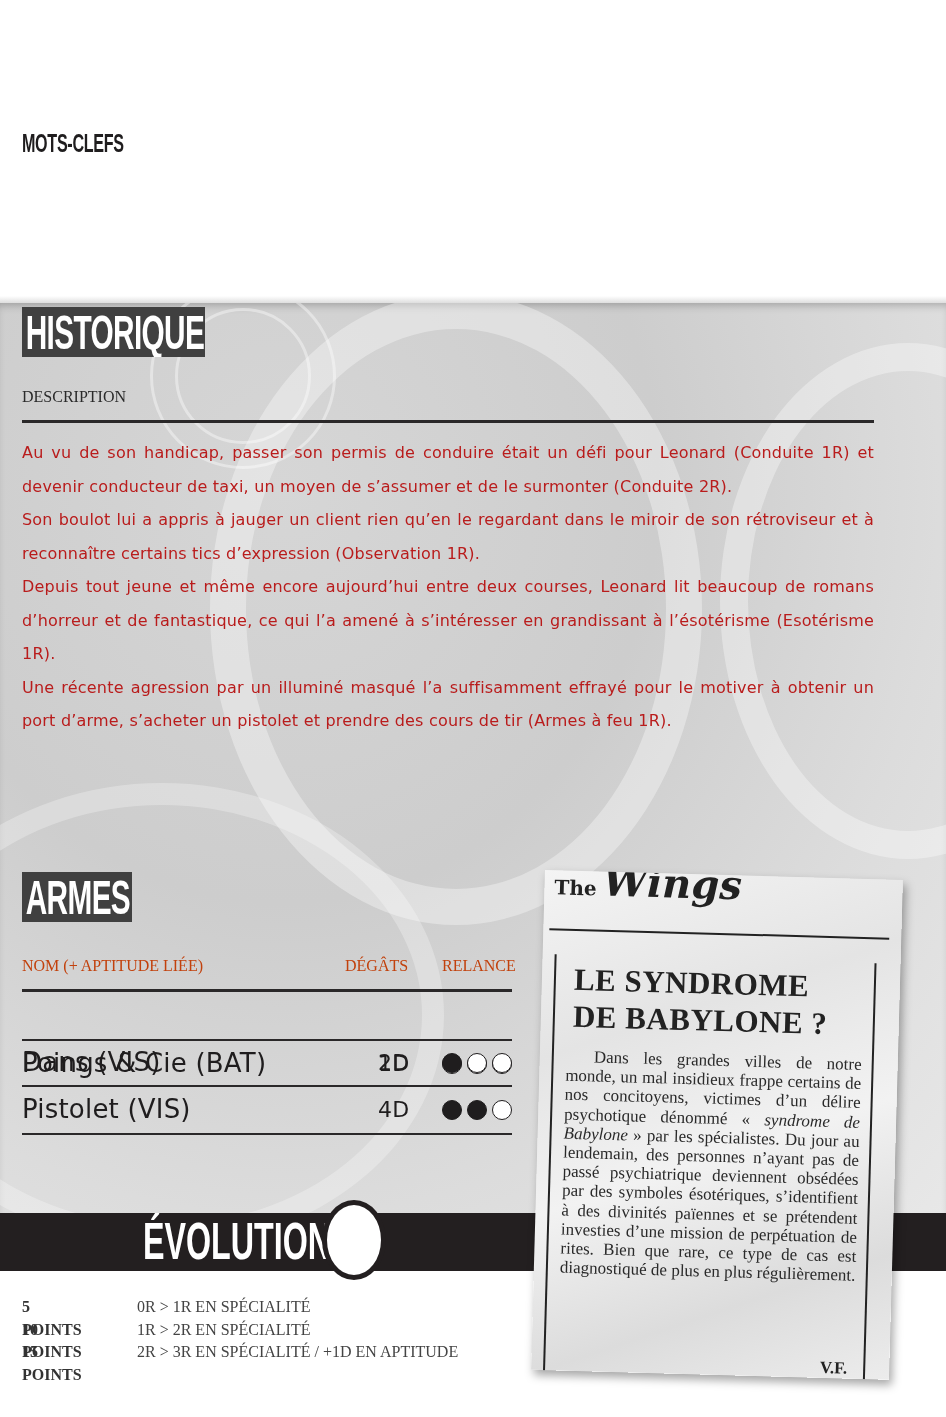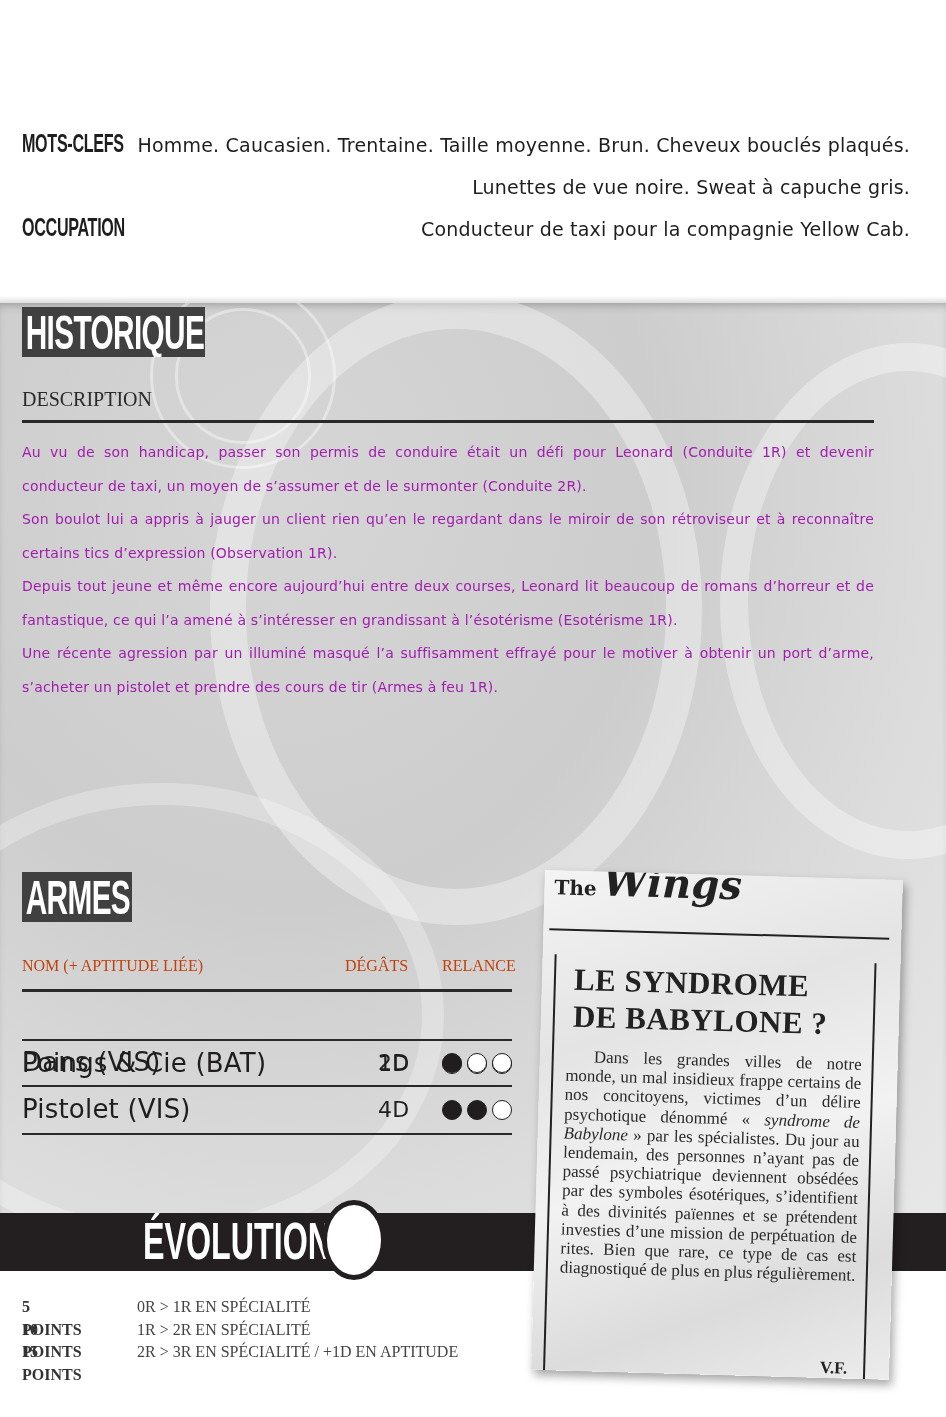--- a/index.html
+++ b/index.html
@@ -28,25 +28,25 @@
   }
   .bg-top-shadow { position:absolute; left:0; top:296px; width:946px; height:10px; background: linear-gradient(#ffffff, #d0d0d0); }
   .bg .swirl { position:absolute; border: 36px solid rgba(255,255,255,0.35); border-radius: 50%; }
   .bg .seal { position:absolute; border: 3px solid rgba(255,255,255,0.4); border-radius: 50%; }
 
   .sec-title {
     position: absolute; background: #404040; color: #ffffff; height: 50px; overflow: hidden;
   }
   .sec-title span { font-size: 48px; line-height: 52px; letter-spacing: -1px; padding-left: 6px; }
 
-  .sub-label { position: absolute; font-size: 20px; color: #2a2a2a; }
+  .sub-label { position: absolute; font-size: 16px; color: #2a2a2a; }
   .rule { position: absolute; height: 3px; background: #2a2829; }
   .rule.thin { height: 2px; }
 
-  .desc { position: absolute; left: 22px; top: 436px; width: 852px; font-size: 14px; line-height: 33.5px; text-align: justify; color: #a21caf; }
+  .desc { position: absolute; left: 22px; top: 436px; width: 852px; font-size: 16px; line-height: 33.5px; text-align: justify; color: #b91c1c; }
   .desc p { margin: 0; }
 
   
   .weap-head { position: absolute; top: 957px; font-size: 16px; color: #c2410c; }
   .weap-row { position: absolute; left: 22px; width: 490px; height: 46px; }
   .weap-name { position: absolute; left: 0; top: 6px; font-size: 26px; }
   .weap-dmg { position: absolute; left: 312px; top: 9px; font-size: 22px; margin-left: 44px; }
   .weap-dots { position: absolute; right: 0; top: 12px; display: flex; gap: 5px; }
   .dot { width: 20px; height: 20px; border-radius: 50%; border: 1.8px solid #1f1d1e; background: #fff; box-sizing: border-box; }
   .dot.filled { background: #1f1d1e; }
@@ -76,25 +76,20 @@
   .news-body { position: absolute; left: 12px; top: 92px; width: 296px; font-family: "Liberation Serif", serif; font-size: 17px; line-height: 19.2px; color: #2a2a2a; text-align: justify; text-indent: 28px; }
   .news-body i { font-style: italic; }
   .news-sign { position: absolute; right: 16px; top: 396px; font-family: "Liberation Serif", serif; font-weight: bold; font-size: 17px; color: #222; }
 </style>
 </head>
 <body>
 
 <div class="info">
   <div class="info-row" style="height:84px;">
     <span class="info-label cond">MOTS-CLEFS</span>
-    <span class="info-value hand multi">Homme. Caucasien. Trentaine. Taille moyenne. Brun. Cheveux bouclés plaqués. Lunettes de vue noire. Sweat à capuche gris.</span>
-  </div>
-  <div class="info-row">
-    <span class="info-label cond">OCCUPATION</span>
-    <span class="info-value hand" style="top:0;">Conducteur de taxi pour la compagnie Yellow Cab.</span>
   </div>
 </div>
 
 <div class="bg-top-shadow"></div>
 <div class="bg">
   <div class="seal" style="left:150px; top:-20px; width:180px; height:180px;"></div>
   <div class="seal" style="left:175px; top:5px; width:130px; height:130px;"></div>
   <div class="swirl" style="left:210px; top:-10px; width:420px; height:560px;"></div>
   <div class="swirl" style="left:720px; top:40px; width:320px; height:460px; border-width:28px;"></div>
   <div class="swirl" style="left:-120px; top:480px; width:520px; height:420px; border-width:22px; border-color: rgba(255,255,255,0.28);"></div>

